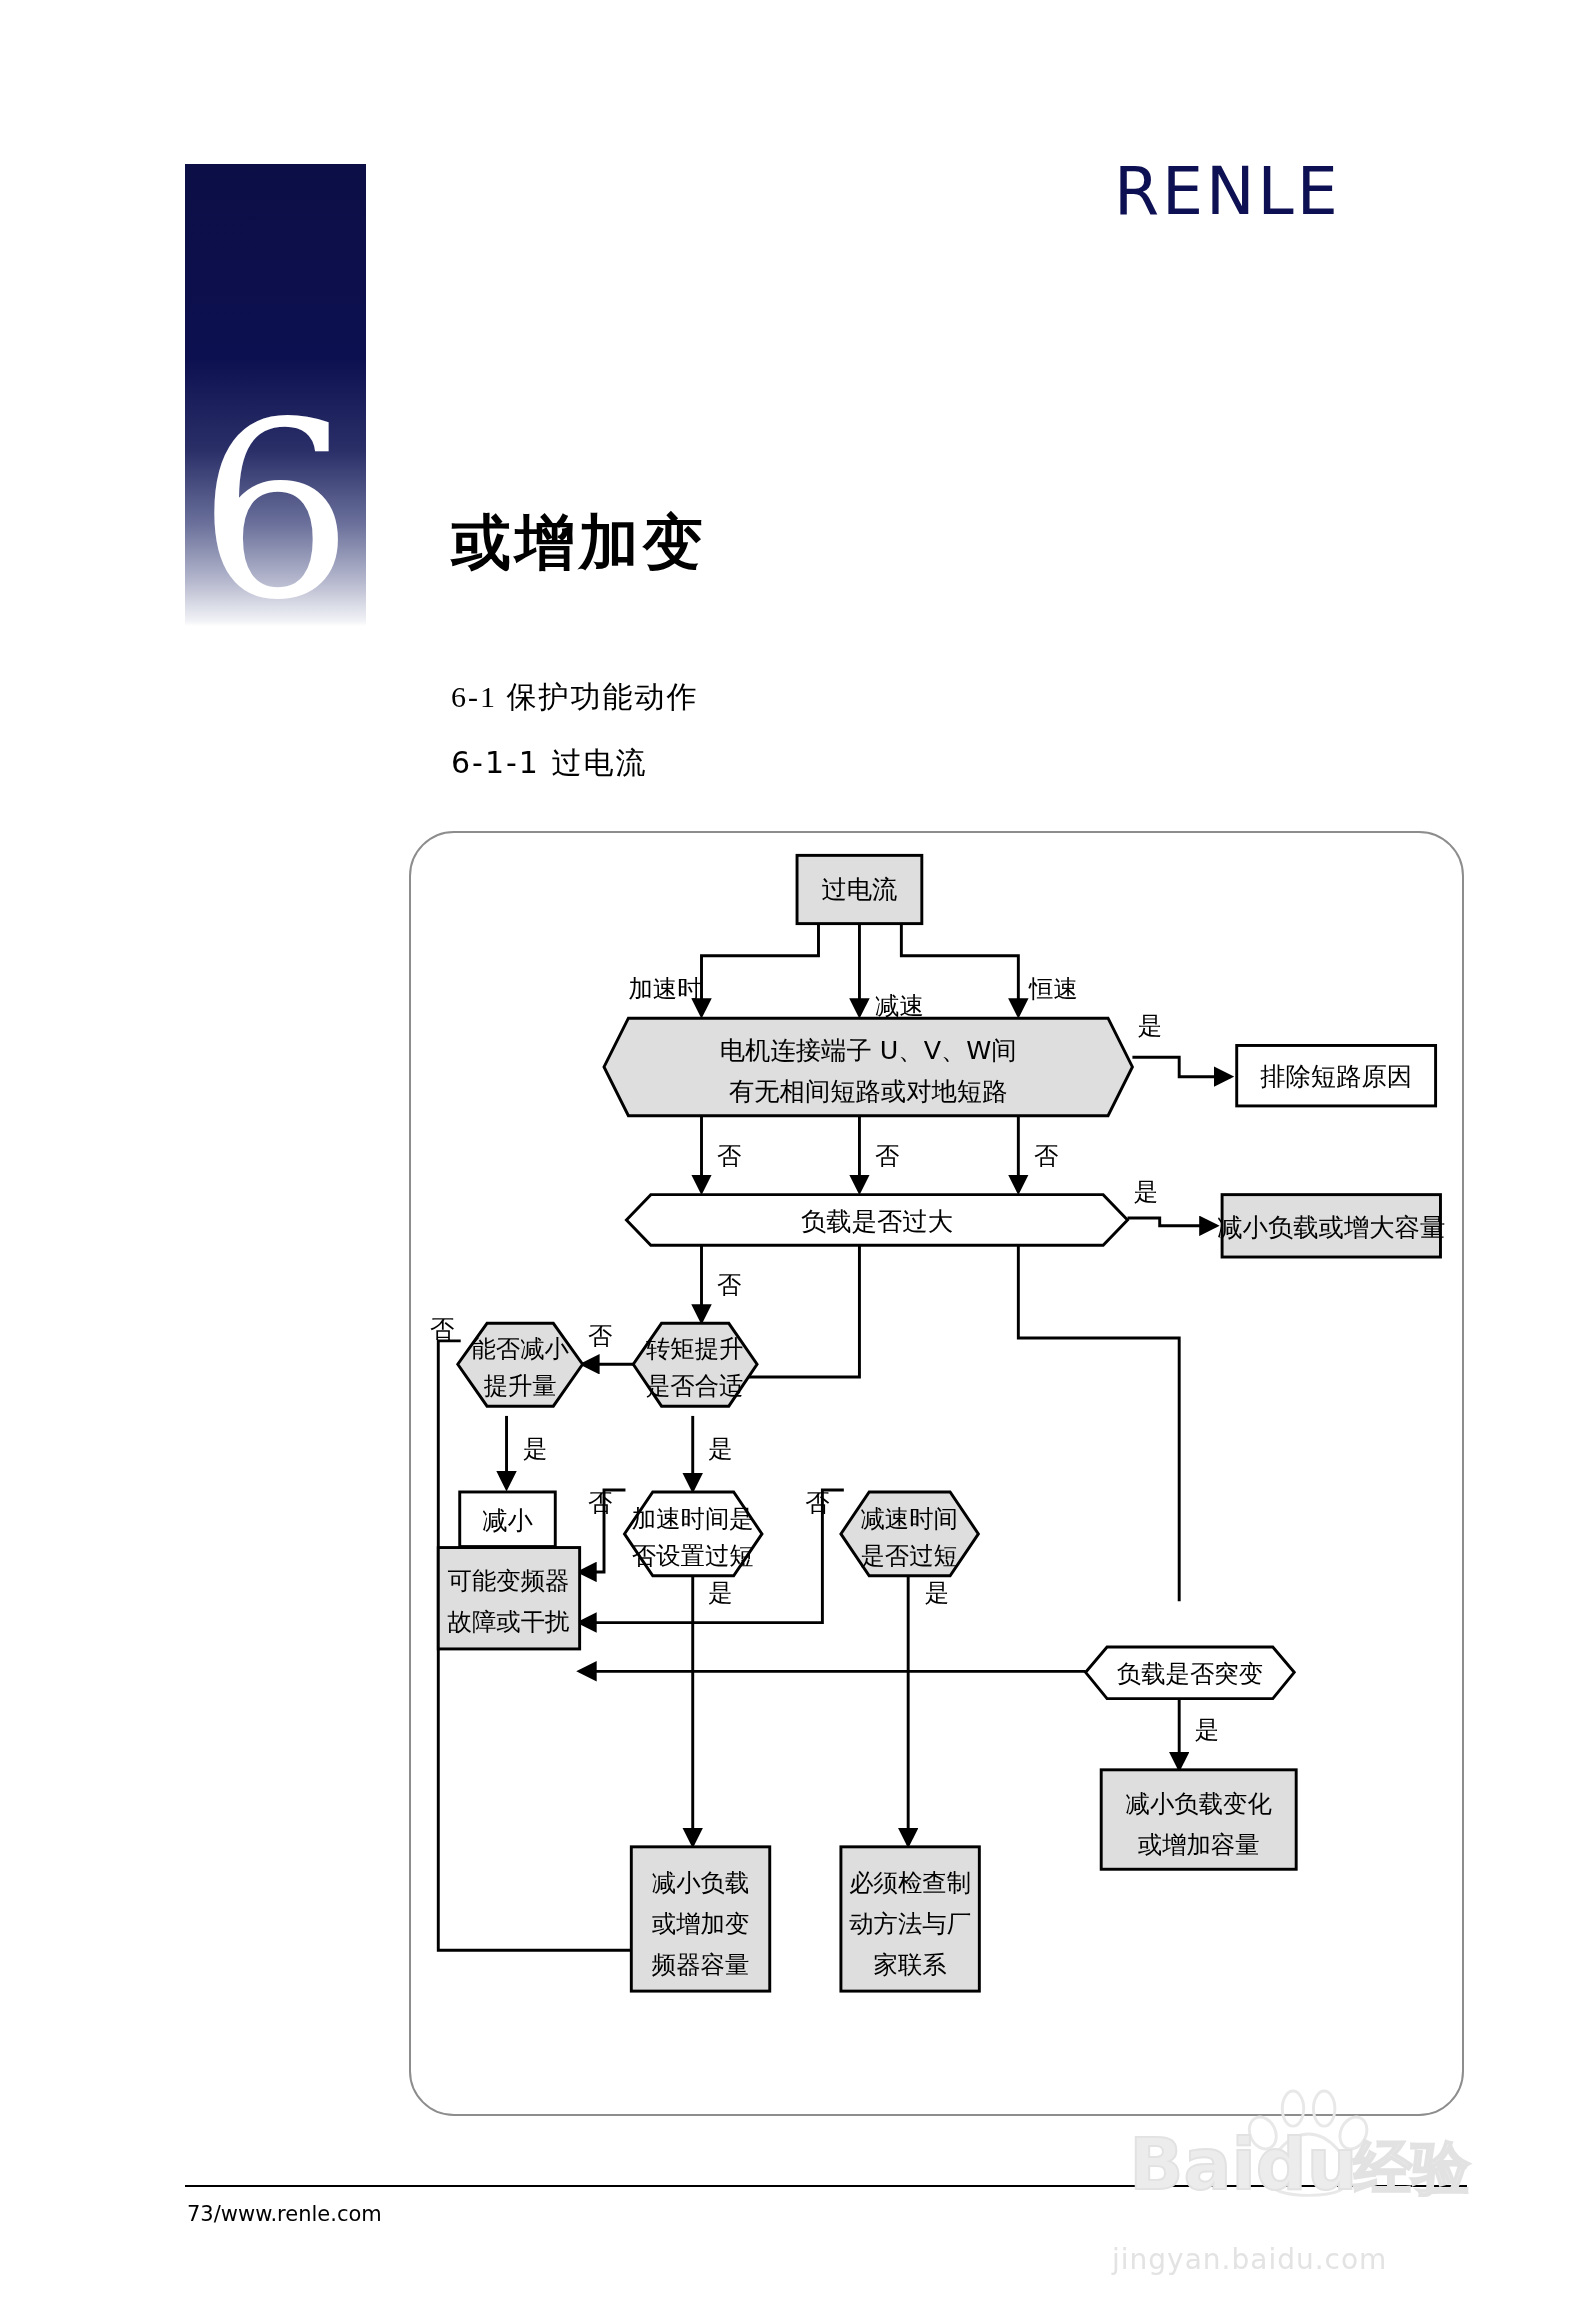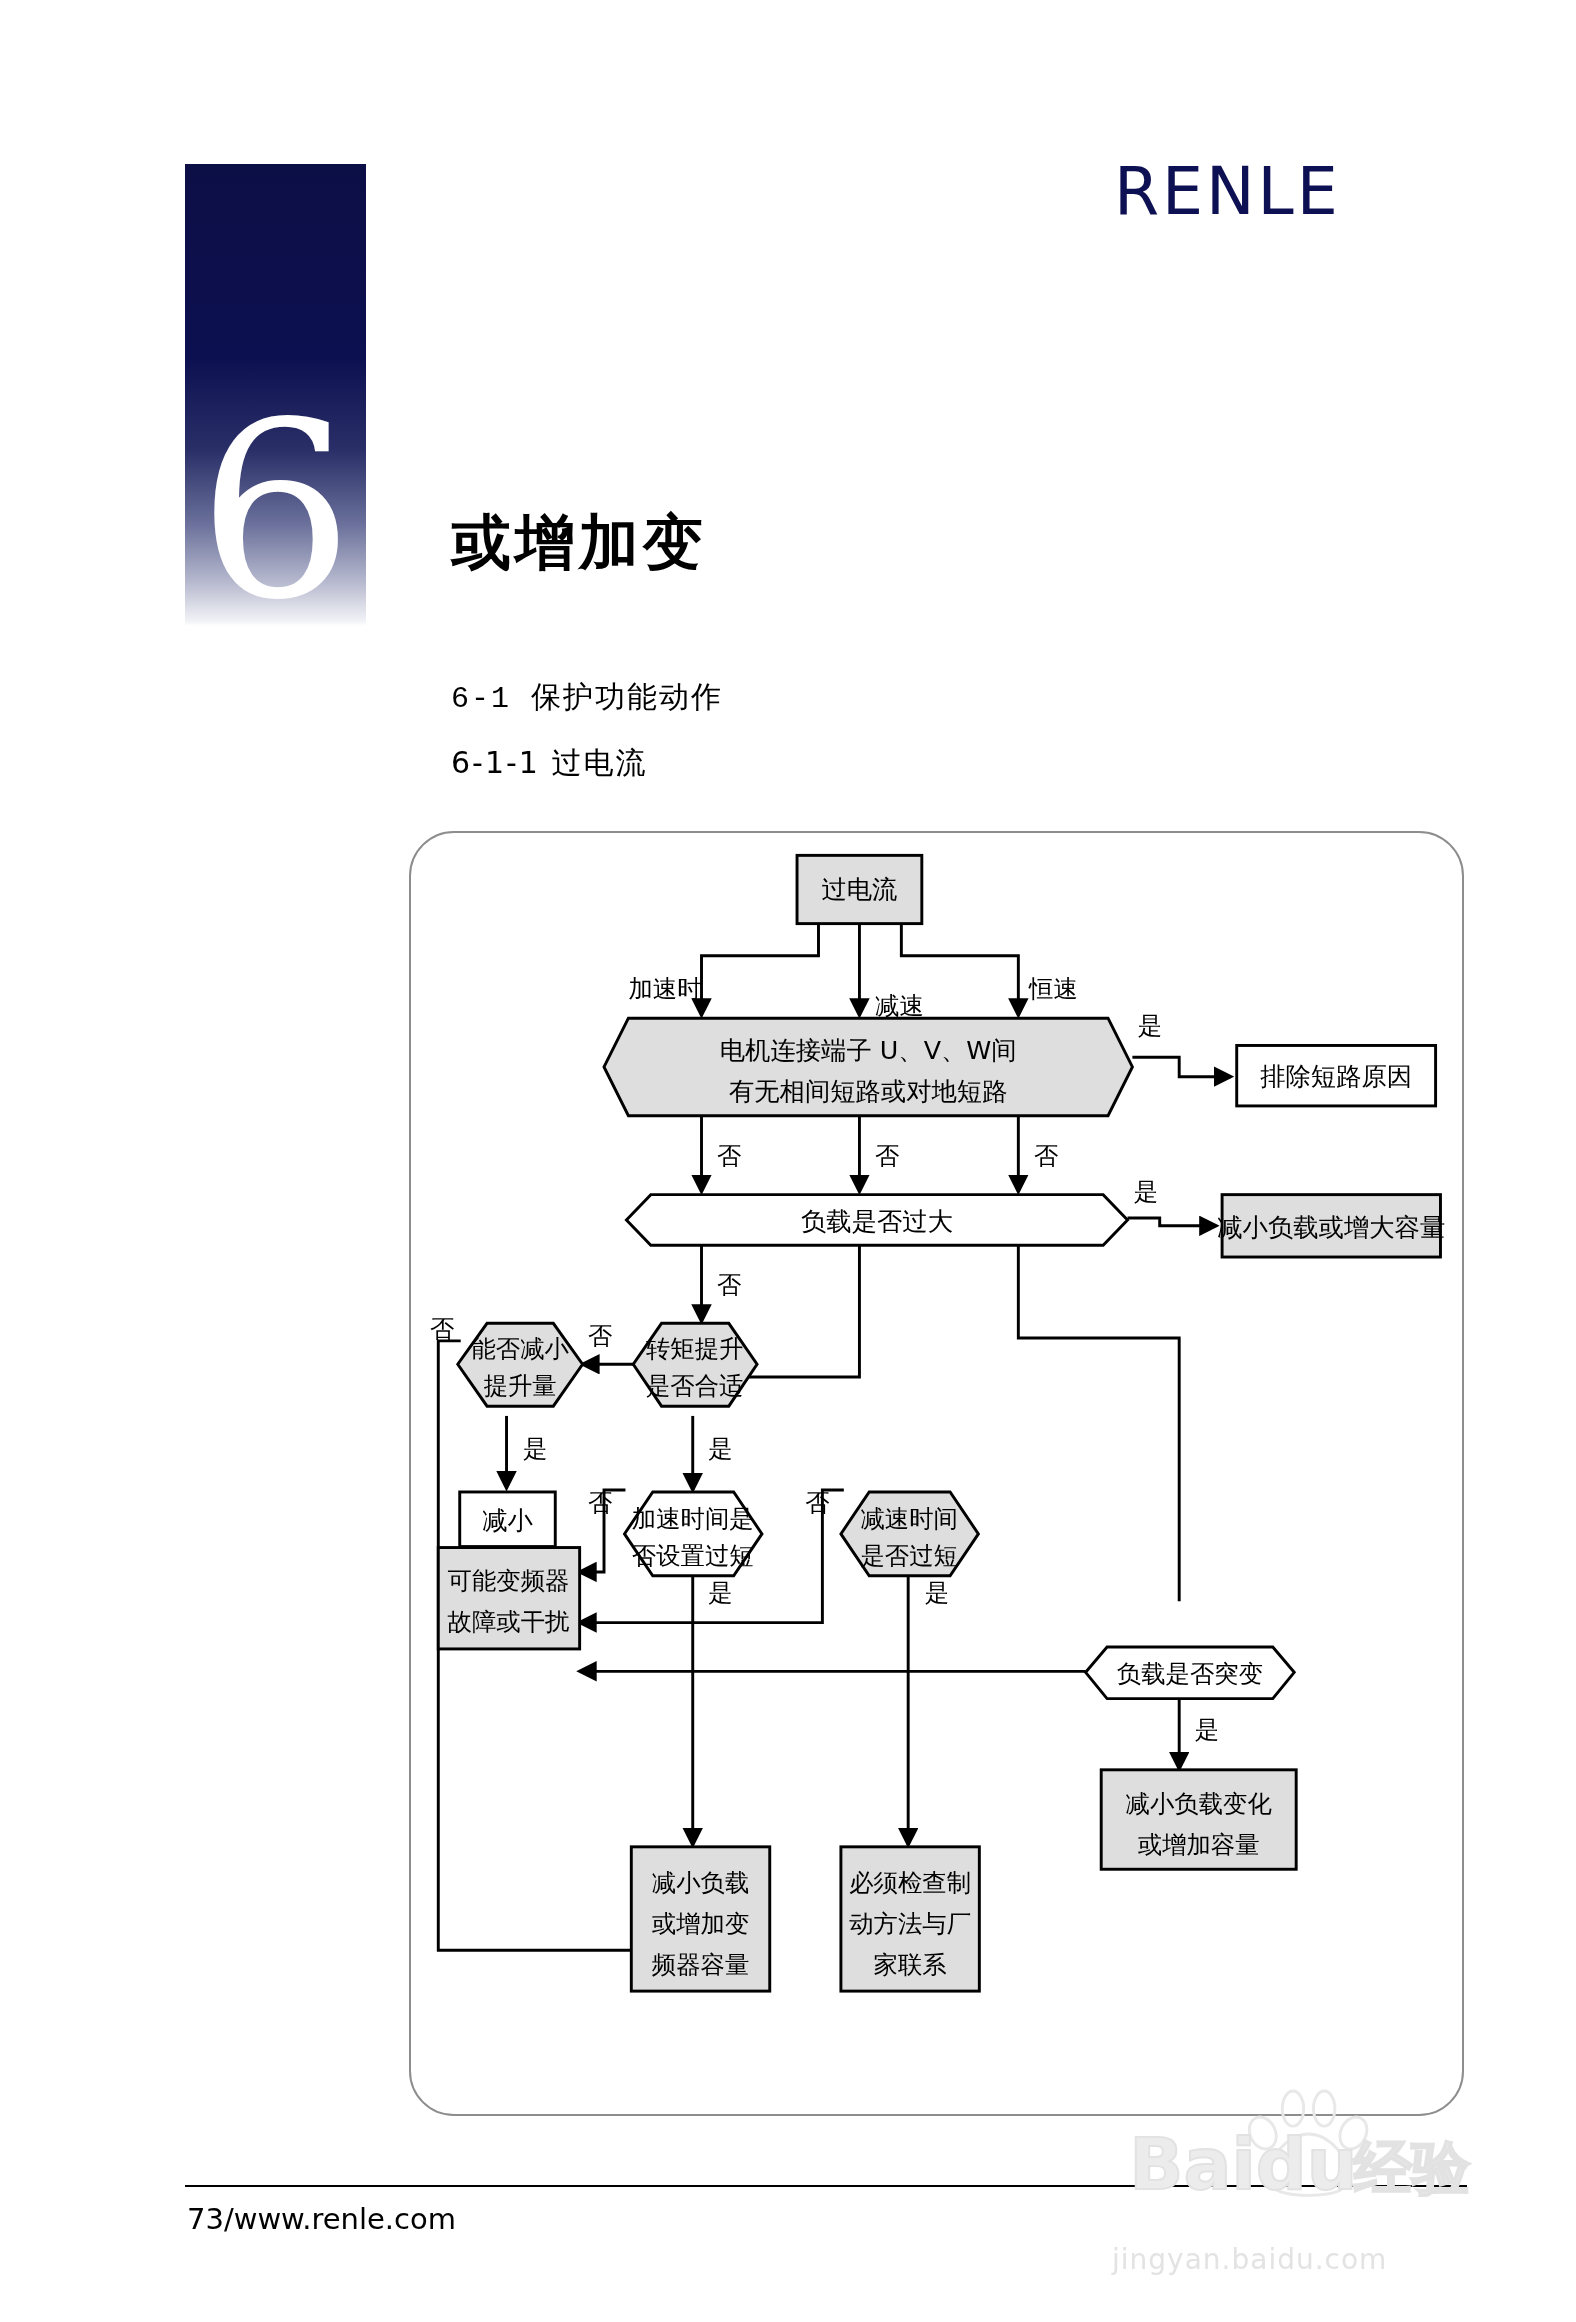--- a/index.html
+++ b/index.html
@@ -32,21 +32,21 @@
 
   
   #page-title{
     position:absolute;left:451px;top:503px;
     font-size:60px;font-weight:700;letter-spacing:3.9px;
     font-family:"DejaVu Sans","Liberation Sans",sans-serif;
   }
   #section-heading{
     position:absolute;left:451px;top:677px;
     font-size:30px;letter-spacing:2px;
-    font-family:Liberation Mono, monospace;
+    font-family:Liberation Serif, serif;
   }
   #subsection-heading{
     position:absolute;left:451px;top:743px;
     font-size:30px;letter-spacing:2px;
     font-family:"DejaVu Sans","Liberation Sans",sans-serif;
   }
 
   
   #flowchart-frame{
     position:absolute;left:409px;top:831px;width:1051px;height:1281px;
@@ -70,21 +70,21 @@
   .shape-white{fill:#ffffff;stroke:#000;stroke-width:3;}
   .ln{stroke:#000;stroke-width:3;fill:none;}
 
   
   #footer-rule{
     position:absolute;left:185px;top:2185px;width:1282px;height:0;
     border-top:2px solid #000;
   }
   #footer-text{
     position:absolute;left:187px;top:2202px;
-    font-size:29px;font-family:"DejaVu Sans","Liberation Sans",sans-serif;
+    font-size:21px;font-family:"DejaVu Sans","Liberation Sans",sans-serif;
   }
 
   
   #watermark{position:absolute;left:1102px;top:2087px;width:419px;height:205px;pointer-events:none;}
   #watermark-line2{
     position:absolute;left:1112px;top:2243px;
     font-size:28px;color:#e3e3e3;letter-spacing:1px;
     font-family:"DejaVu Sans","Liberation Sans",sans-serif;
   }
 </style>

